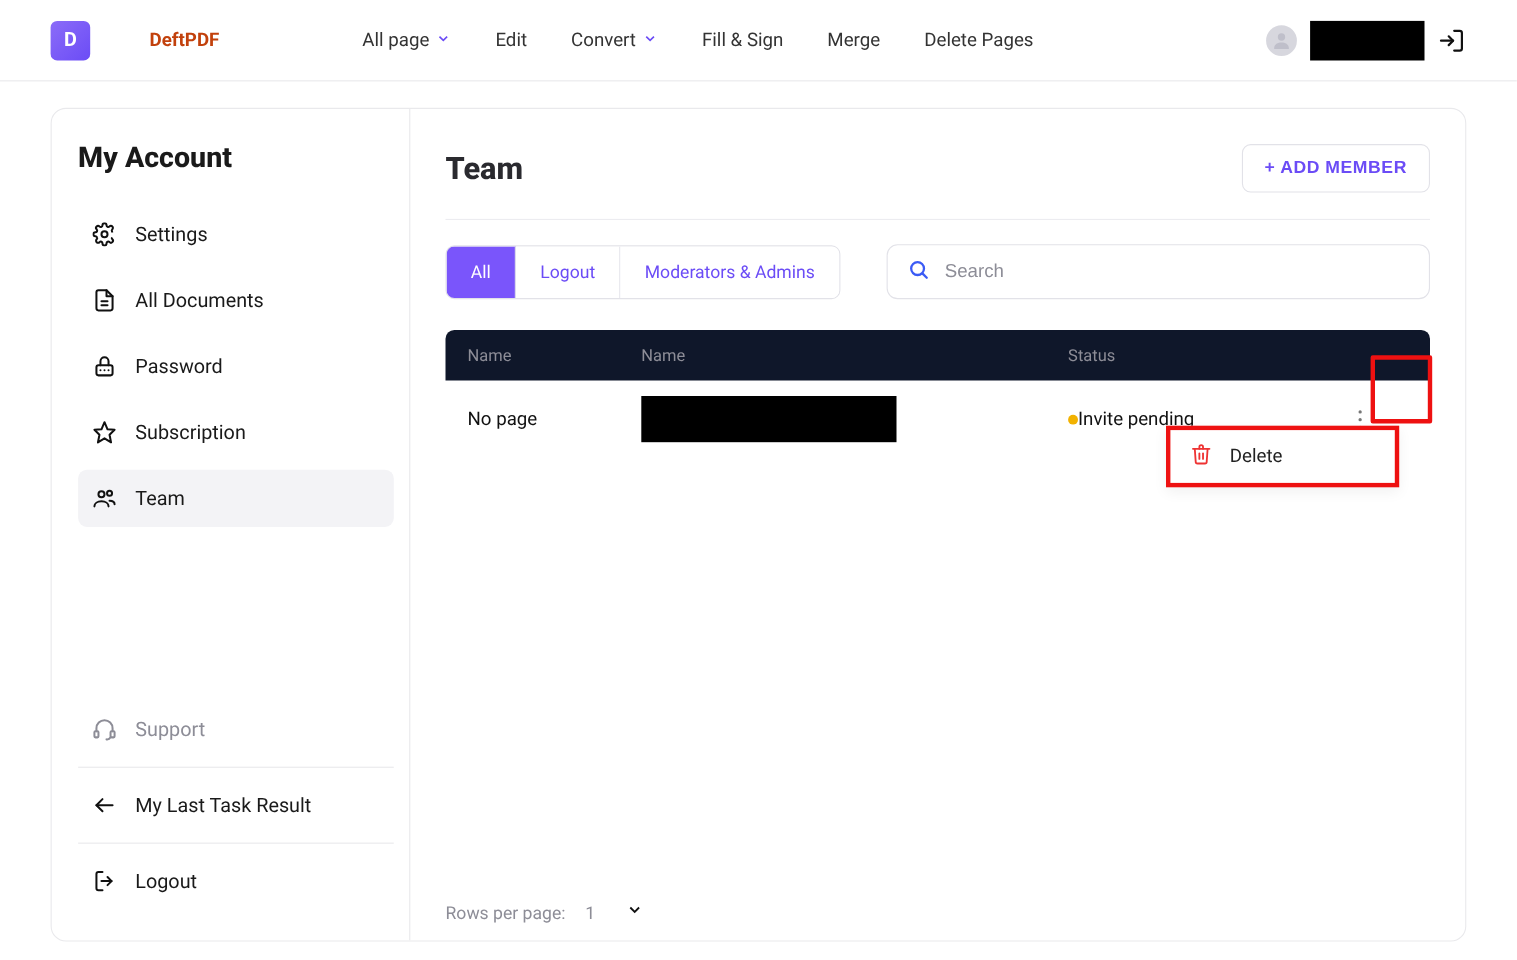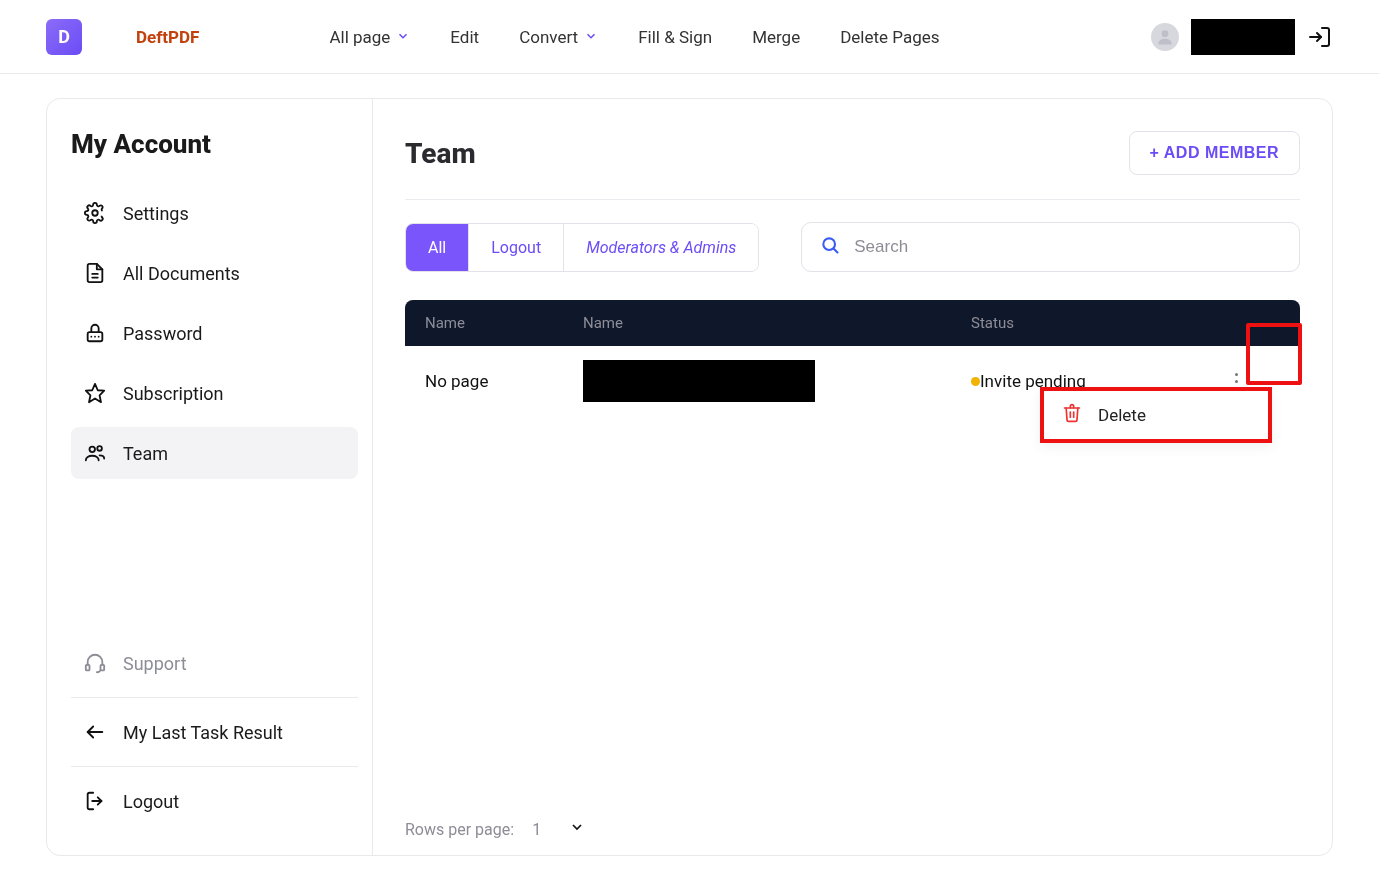--- a/index.html
+++ b/index.html
@@ -77,21 +77,21 @@
     border:1px solid #e2e2e8; background:#fff; border-radius:8px;
     padding: 12px 20px; font-size:16px; font-weight:700; letter-spacing:0.5px;
     color:#6b4cf6; cursor:pointer;
   }
   .filters-row { display:flex; align-items:center; gap: 42px; margin-top: 22px; }
   .tabs { display:flex; border:1px solid #e2e2e8; border-radius:8px; overflow:hidden; }
   .tab {
     padding: 14px 22px; font-size:16px; color:#6b4cf6; cursor:pointer;
     border-right:1px solid #e2e2e8; background:#fff;
   }
-  .tab:last-child { border-right:none;font-style:italic; }
+  .tab:last-child { border-right:none; }
   .tab.active { background:#7a55fb; color:#fff; }
   .search-wrap {
     flex:1; border:1px solid #e2e2e8; border-radius:10px;
     display:flex; align-items:center; gap:14px; padding: 12px 18px;
   }
   .search-wrap input {
     border:none; outline:none; font-size:17px; flex:1; color:#333;
   }
   .search-wrap input::placeholder { color:#8d8d97; }
   .search-icon { color:#4a6cf7; }
@@ -108,21 +108,21 @@
   .status-cell { display:flex; align-items:center; }
   .dot { width:9px; height:9px; border-radius:50%; background:#f2b200; }
   .kebab { width:32px; height:38px; display:flex; flex-direction:column; align-items:center; justify-content:center; gap:4px; cursor:pointer; }
   .kebab span { width:3px; height:3px; border-radius:50%; background:#777; }
   .red-box-1 {
     position:absolute; border:4px solid #e11; border-radius:2px;
     width:56px; height:62px; top: 224px; right: 30px;
   }
   .delete-menu {
     position:absolute; border:4px solid #e11; top: 288px; right: 60px;
-    width: 232px; height:56px; background:#fff;
+    width: 212px; height:56px; background:#fff;
     display:flex; align-items:center; gap:16px; padding: 0 18px;
     box-shadow: 0 4px 12px rgba(0,0,0,0.06);
   }
   .trash { color:#e33; }
   .delete-menu span { font-size:17px; color:#222; }
 
   .footer-row { margin-top:auto; padding-top:14px; display:flex; align-items:center; gap:10px; color:#8d8d97; font-size:16px; }
   .footer-row .val { color:#8d8d97; margin-left:8px; margin-right:18px; }
 </style>
 </head>

